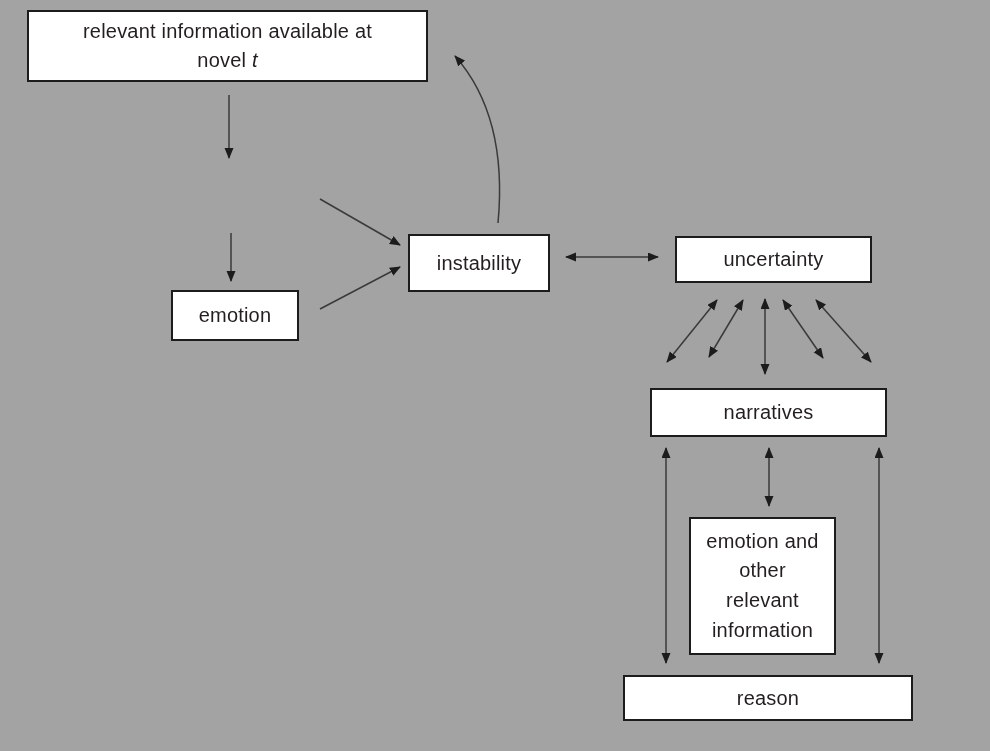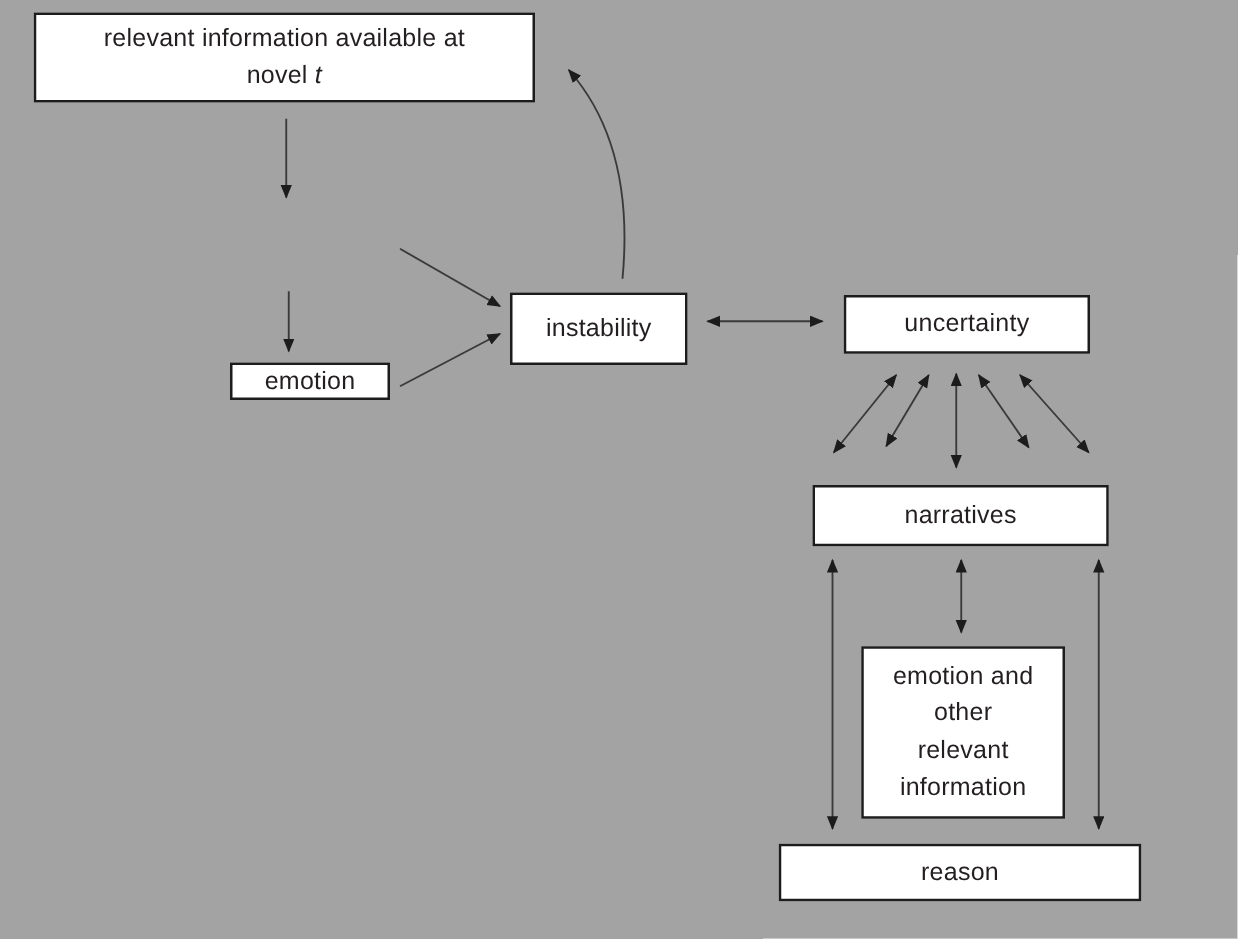--- a/index.html
+++ b/index.html
@@ -35,25 +35,25 @@
     font-size: 20px;
     line-height: 1.45;
     letter-spacing: 0.2px;
   }
   .node .multiline { white-space: pre-line; }
   .italic { font-style: italic; }
 
   
   #node-relevant-info { left: 27px;  top: 10px;  width: 401px; height: 72px; }
   #node-novel-events  { left: 140px; top: 169px; width: 165px; height: 48px; }
-  #node-emotion       { left: 171px; top: 290px; width: 128px; height: 30px; margin-left: 13px; }
+  #node-emotion       { left: 171px; top: 290px; width: 128px; height: 51px; }
   #node-instability   { left: 408px; top: 234px; width: 142px; height: 58px; }
   #node-uncertainty   { left: 675px; top: 236px; width: 197px; height: 47px; border-width: 2.5px; }
   #node-narratives    { left: 650px; top: 388px; width: 237px; height: 49px; }
-  #node-emotion-other { left: 689px; top: 517px; width: 163px; height: 138px; border-width: 2.5px; line-height: 1.48; text-align: center; }
+  #node-emotion-other { left: 689px; top: 517px; width: 147px; height: 138px; border-width: 2.5px; line-height: 1.48; text-align: center; }
   #node-reason        { left: 623px; top: 675px; width: 290px; height: 46px; }
 </style>
 </head>
 <body>
 
 <div class="canvas">
 
   <svg class="arrow-layer" viewBox="0 0 990 751" xmlns="http://www.w3.org/2000/svg">
     <defs>
       <marker id="head" markerUnits="userSpaceOnUse" markerWidth="12" markerHeight="10" refX="10" refY="4.5" orient="auto-start-reverse">

